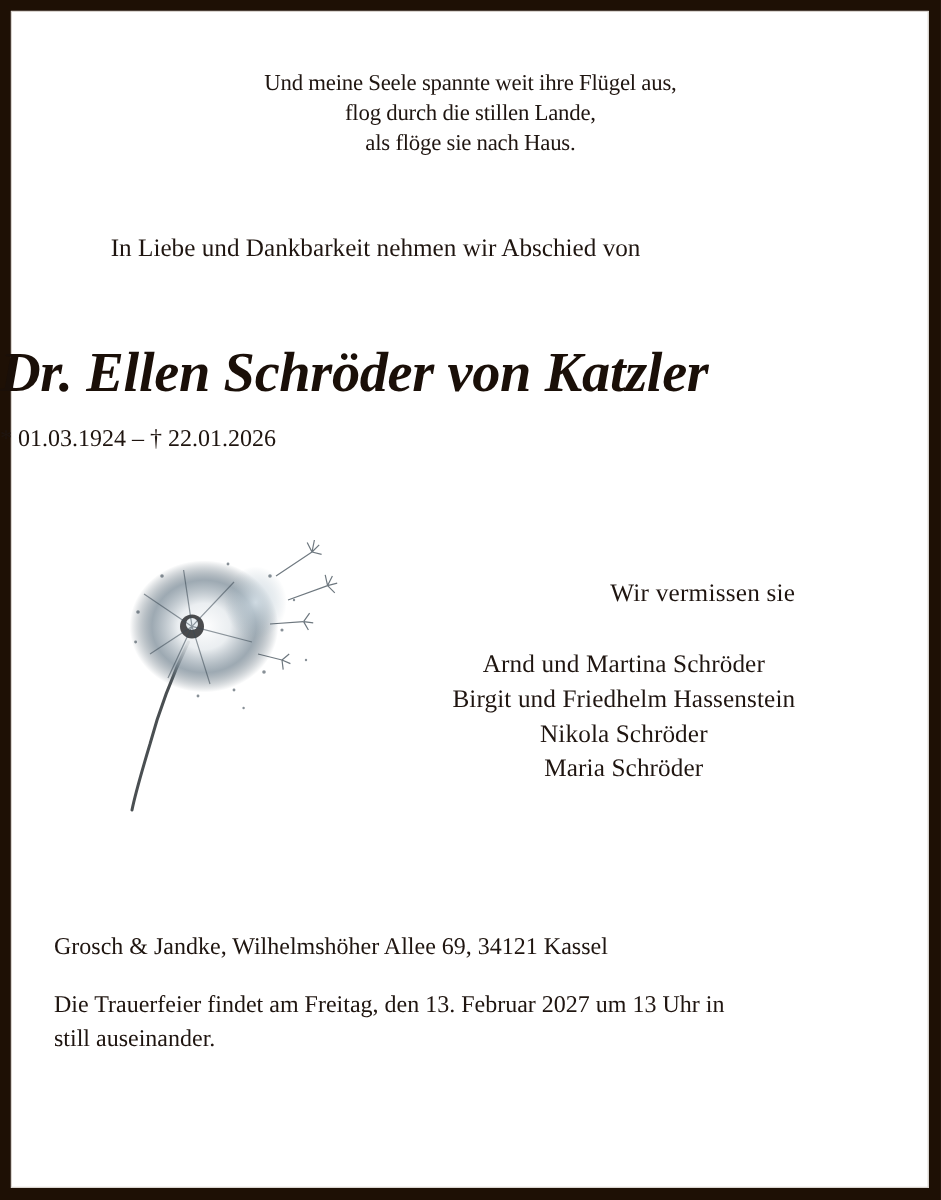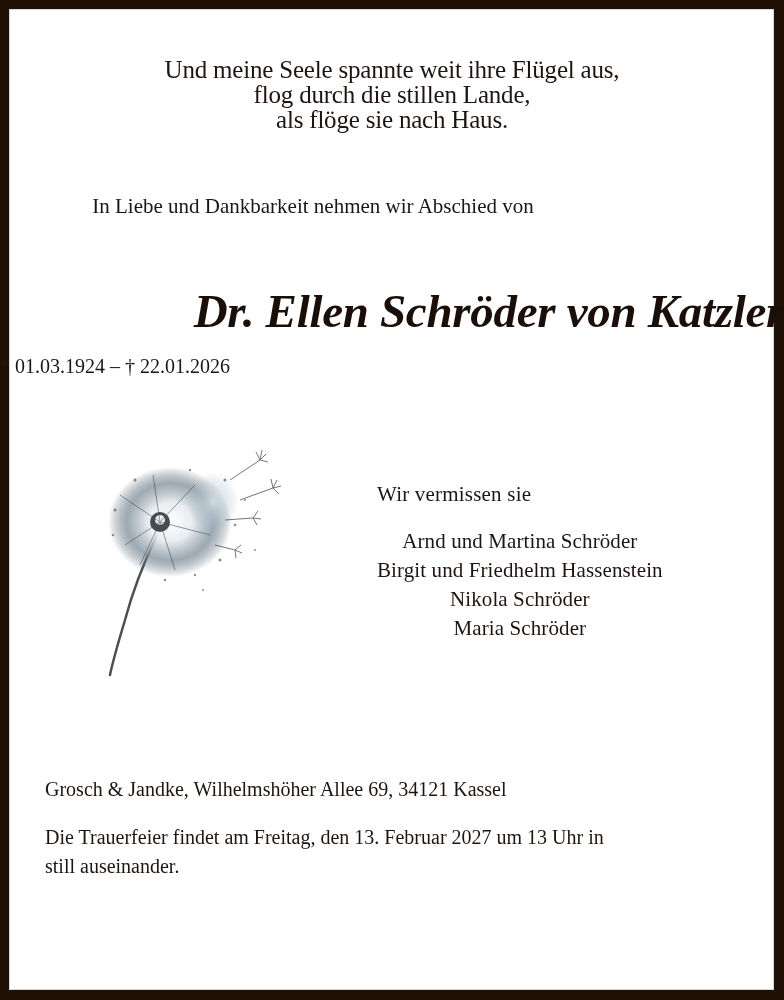--- a/index.html
+++ b/index.html
@@ -23,40 +23,40 @@
       height: 981px;
       background: #ffffff;
       box-shadow: inset 0 0 0 1px #d9d4cf;
     }
     .poem {
       position: absolute;
       left: 0;
       width: 784px;
       top: 57px;
       text-align: center;
-      font-size: 25px;
+      font-size: 19px;
       line-height: 25px;
       letter-spacing: -0.2px;
     }
     .poem div { white-space: nowrap; }
     .intro {
       position: absolute;
       left: 0;
       width: 626px;
       top: 193px;
       text-align: center;
       font-size: 21px;
       line-height: 26px;
     }
     .name {
       position: absolute;
       left: 0;
       width: 784px;
       top: 283px;
-      text-align: right;
+      text-align: left;
       font-size: 47px;
       font-weight: bold;
       font-style: italic;
       line-height: 56px;
       letter-spacing: -0.3px;
       color: #1a0f08;
     }
     .dates {
       position: absolute;
       left: 0;
@@ -73,22 +73,23 @@
       height: 240px;
     }
     .mourners {
       position: absolute;
       left: 377px;
       top: 481px;
       font-size: 21px;
     }
     .mourners .lead {
       line-height: 26px;
-      margin-bottom: 20px;
+      margin-bottom: 32px;
       letter-spacing: 0.2px;
+      text-align: right;
     }
     .mourners .names div {
       line-height: 29px;
       letter-spacing: 0.1px;
       text-align: center;
     }
     .funeral-home {
       position: absolute;
       left: 45px;
       top: 776px;

